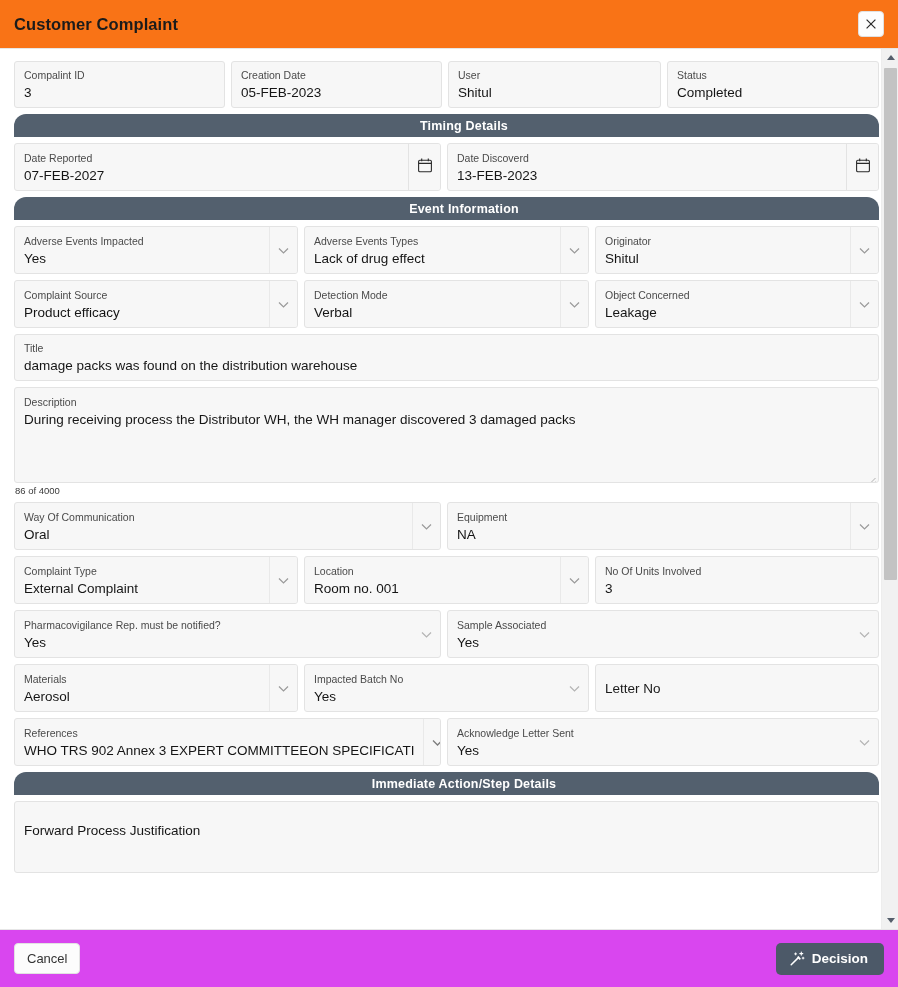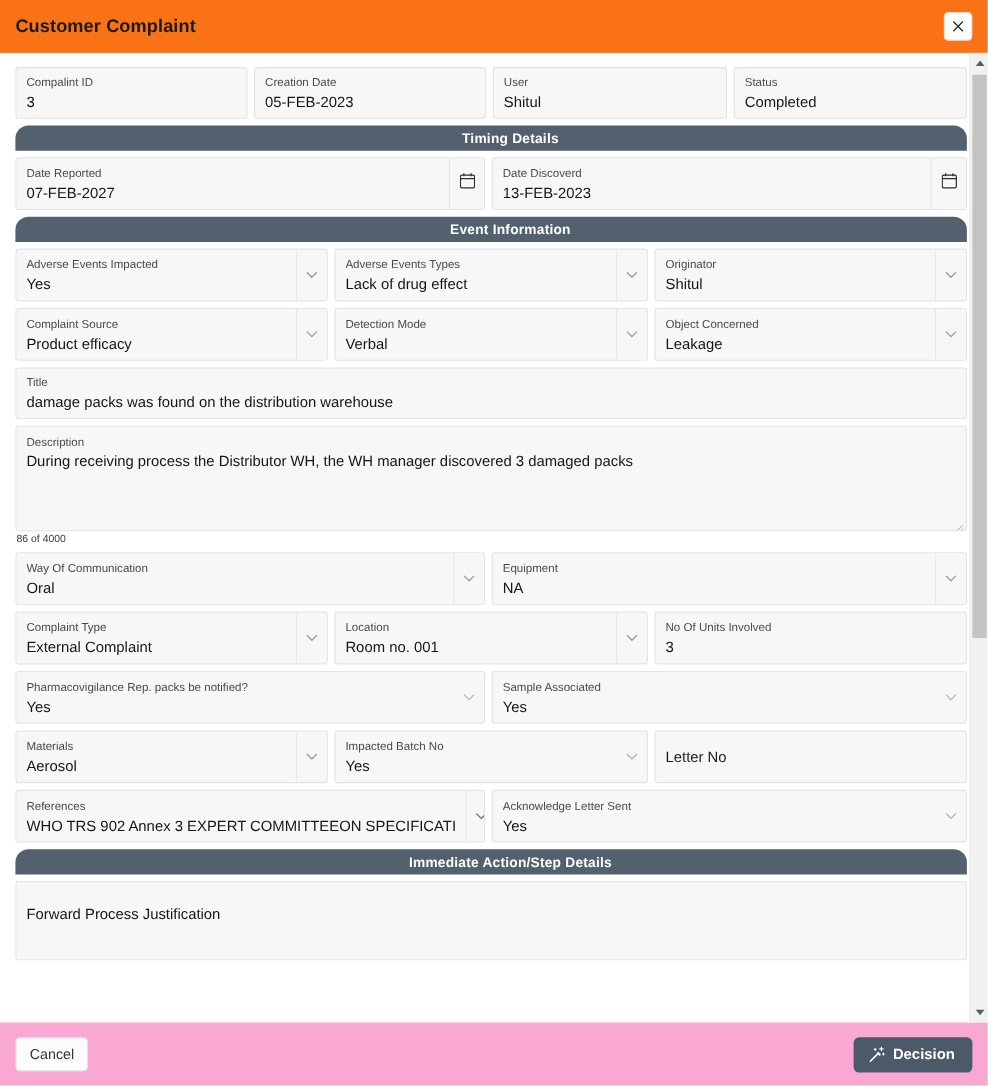--- a/index.html
+++ b/index.html
@@ -150,21 +150,21 @@
   }
   .char-count {
     font-size: 9.5px; color: #3a3a3a;
     margin: 2px 0 6px 1px;
   }
 
   
   .dlg-footer {
     flex: 0 0 58px;
     border-top: 1px solid #e6e6e6;
-    background: #f9a8d4;
+    background: #d946ef;
     display: flex; align-items: center; justify-content: space-between;
     padding: 0 14px;
     gap: 38px;
   }
   .btn-cancel {
     min-width: 62px; height: 31px;
     background: #fcfcfc; border: 1px solid #e2e2e2; border-radius: 4px;
     font-size: 13px; color: #333; cursor: pointer;
     font-family: "Liberation Sans", sans-serif;
     display: flex; align-items: center; justify-content: center;
@@ -433,21 +433,21 @@
           <div class="fin">
             <div class="f-label">No Of Units Involved</div>
             <div class="f-value">3</div>
           </div>
         </div>
       </div>
 
       <div class="row">
         <div class="field" style="flex:0 0 427px">
           <div class="fin">
-            <div class="f-label">Pharmacovigilance Rep. packs be notified?</div>
+            <div class="f-label">Pharmacovigilance Rep. must be notified?</div>
             <div class="f-value">Yes</div>
           </div>
           <div class="chev noborder">
             <span>
               <svg width="11" height="8" viewBox="0 0 11 8">
                   <path d="M1 1.5 L5.5 6 L10 1.5" fill="none" stroke="#b4b4b4" stroke-width="1.2"></path>
                 </svg>
             </span>
           </div>
         </div>

